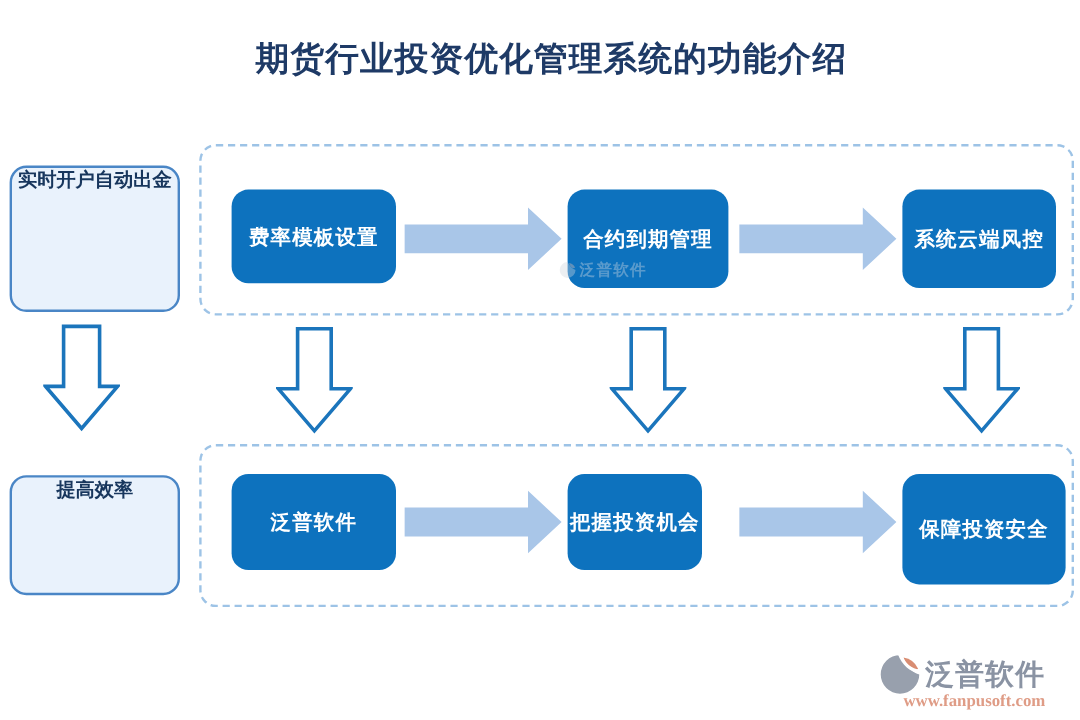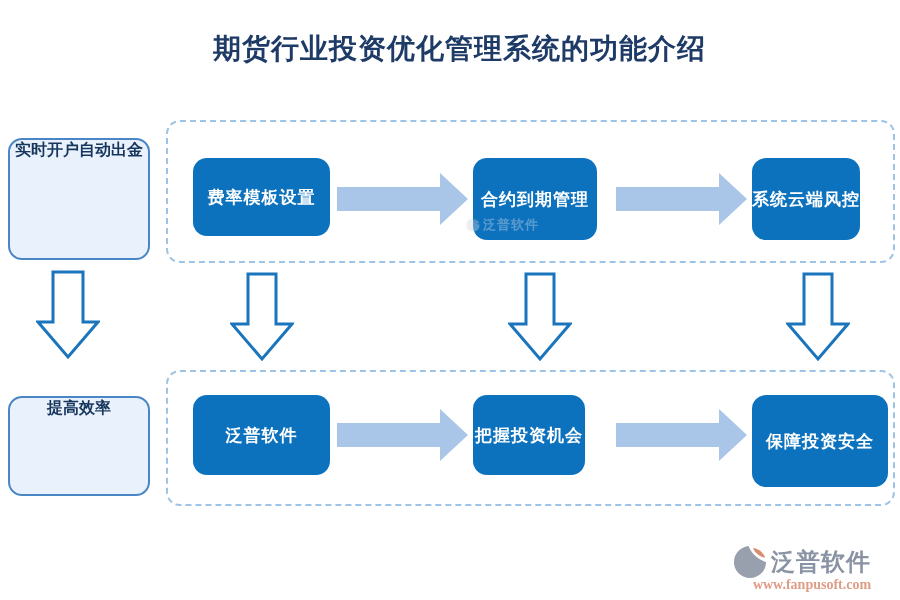--- a/index.html
+++ b/index.html
@@ -95,27 +95,27 @@
 </div>
 
 <div class="dashed-frame row1"></div>
 
 <div class="flow-box" style="left:193px;top:158px;width:137px;height:78px;">
   <span>费率模板设置</span>
 </div>
 <svg class="h-arrow" style="left:337px;top:171px;" viewBox="0 0 133 56">
   <polygon points="0,16 103,16 103,2 131,28 103,54 103,40 0,40"></polygon>
 </svg>
-<div class="flow-box" style="left:473px;top:158px;width:124px;height:82px;">
+<div class="flow-box" style="left:473px;top:158px;width:134px;height:82px;">
   <span>合约到期管理</span>
 </div>
 <svg class="h-arrow" style="left:616px;top:171px;" viewBox="0 0 133 56">
   <polygon points="0,16 103,16 103,2 131,28 103,54 103,40 0,40"></polygon>
 </svg>
-<div class="flow-box" style="left:752px;top:158px;width:108px;height:82px;">
+<div class="flow-box" style="left:752px;top:158px;width:128px;height:82px;">
   <span>系统云端风控</span>
 </div>
 
 <div class="watermark">
   <svg width="14" height="14" viewBox="0 0 36 36">
     <path fill="#cfd6de" d="M18,1 A17,17 0 1 0 35,18 C27,15 23,10 18,1 Z"></path>
     <path fill="#e6c2b4" d="M21,3 A17,17 0 0 1 34,13 C28,16 24,12 21,3 Z"></path>
   </svg>
   <span class="wm-text">泛普软件</span>
 </div>

